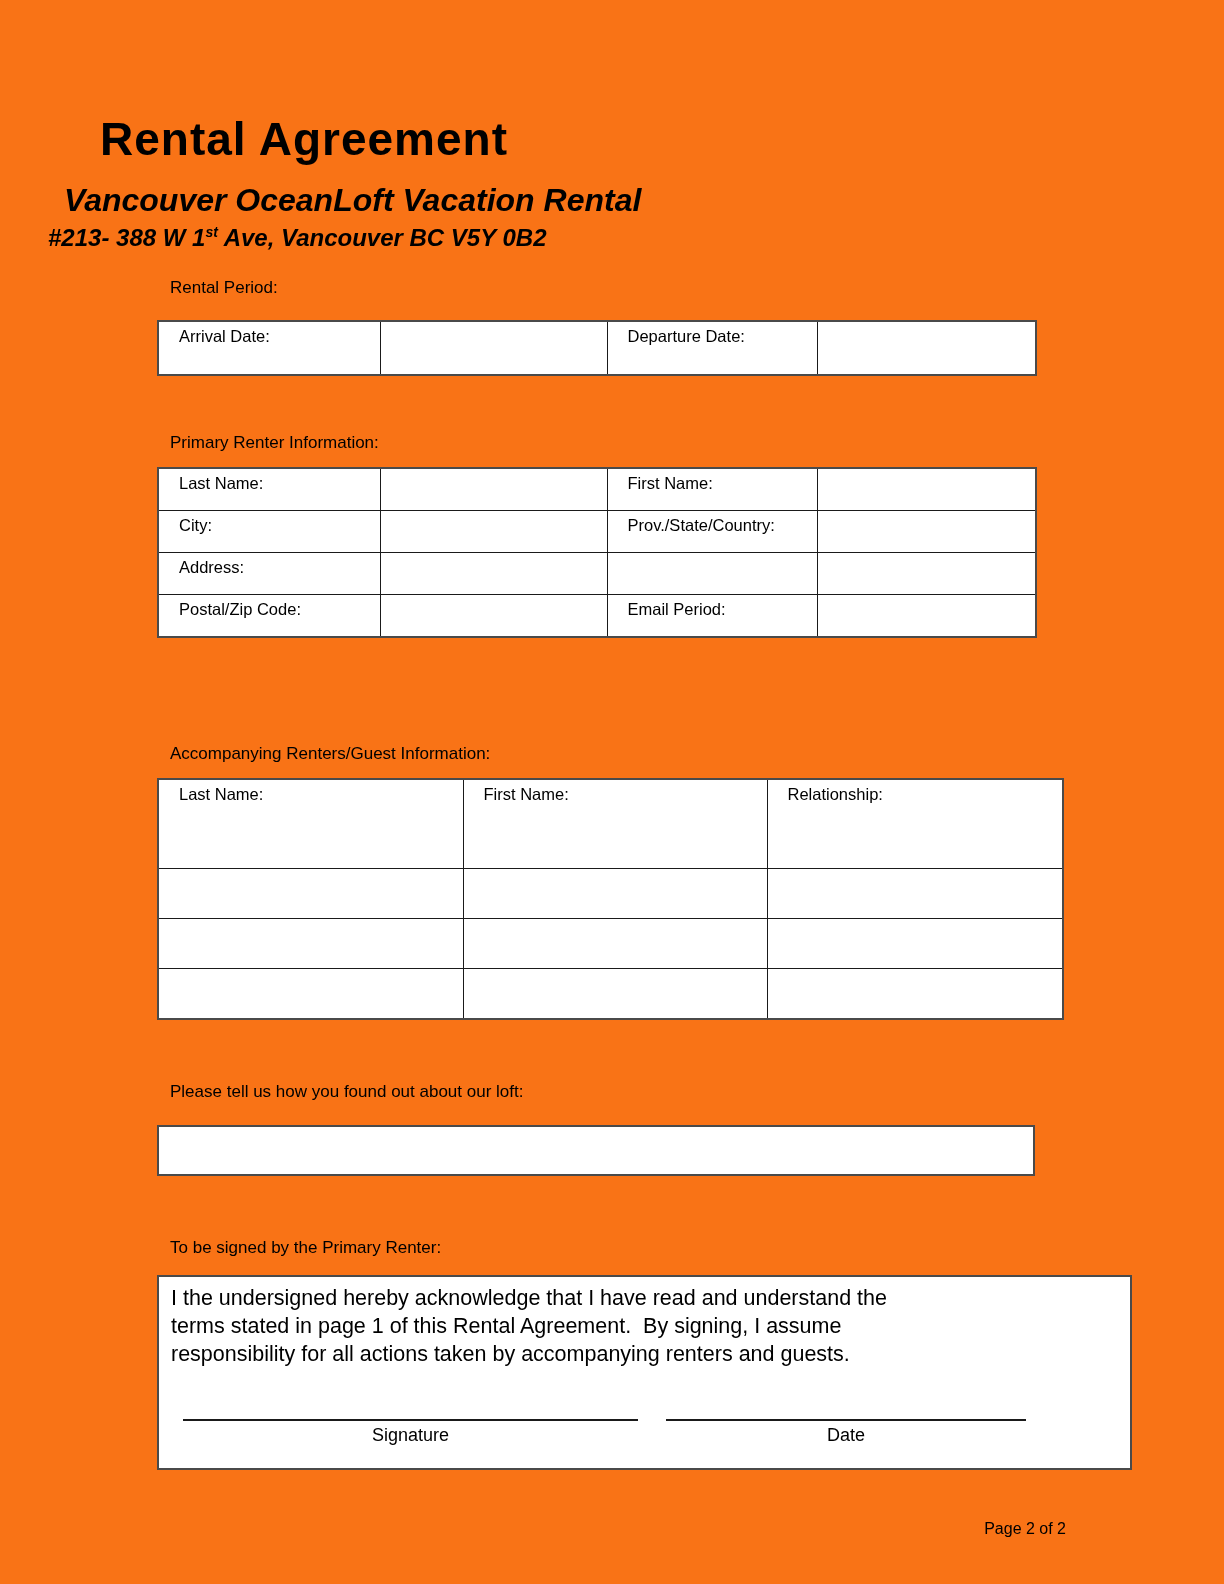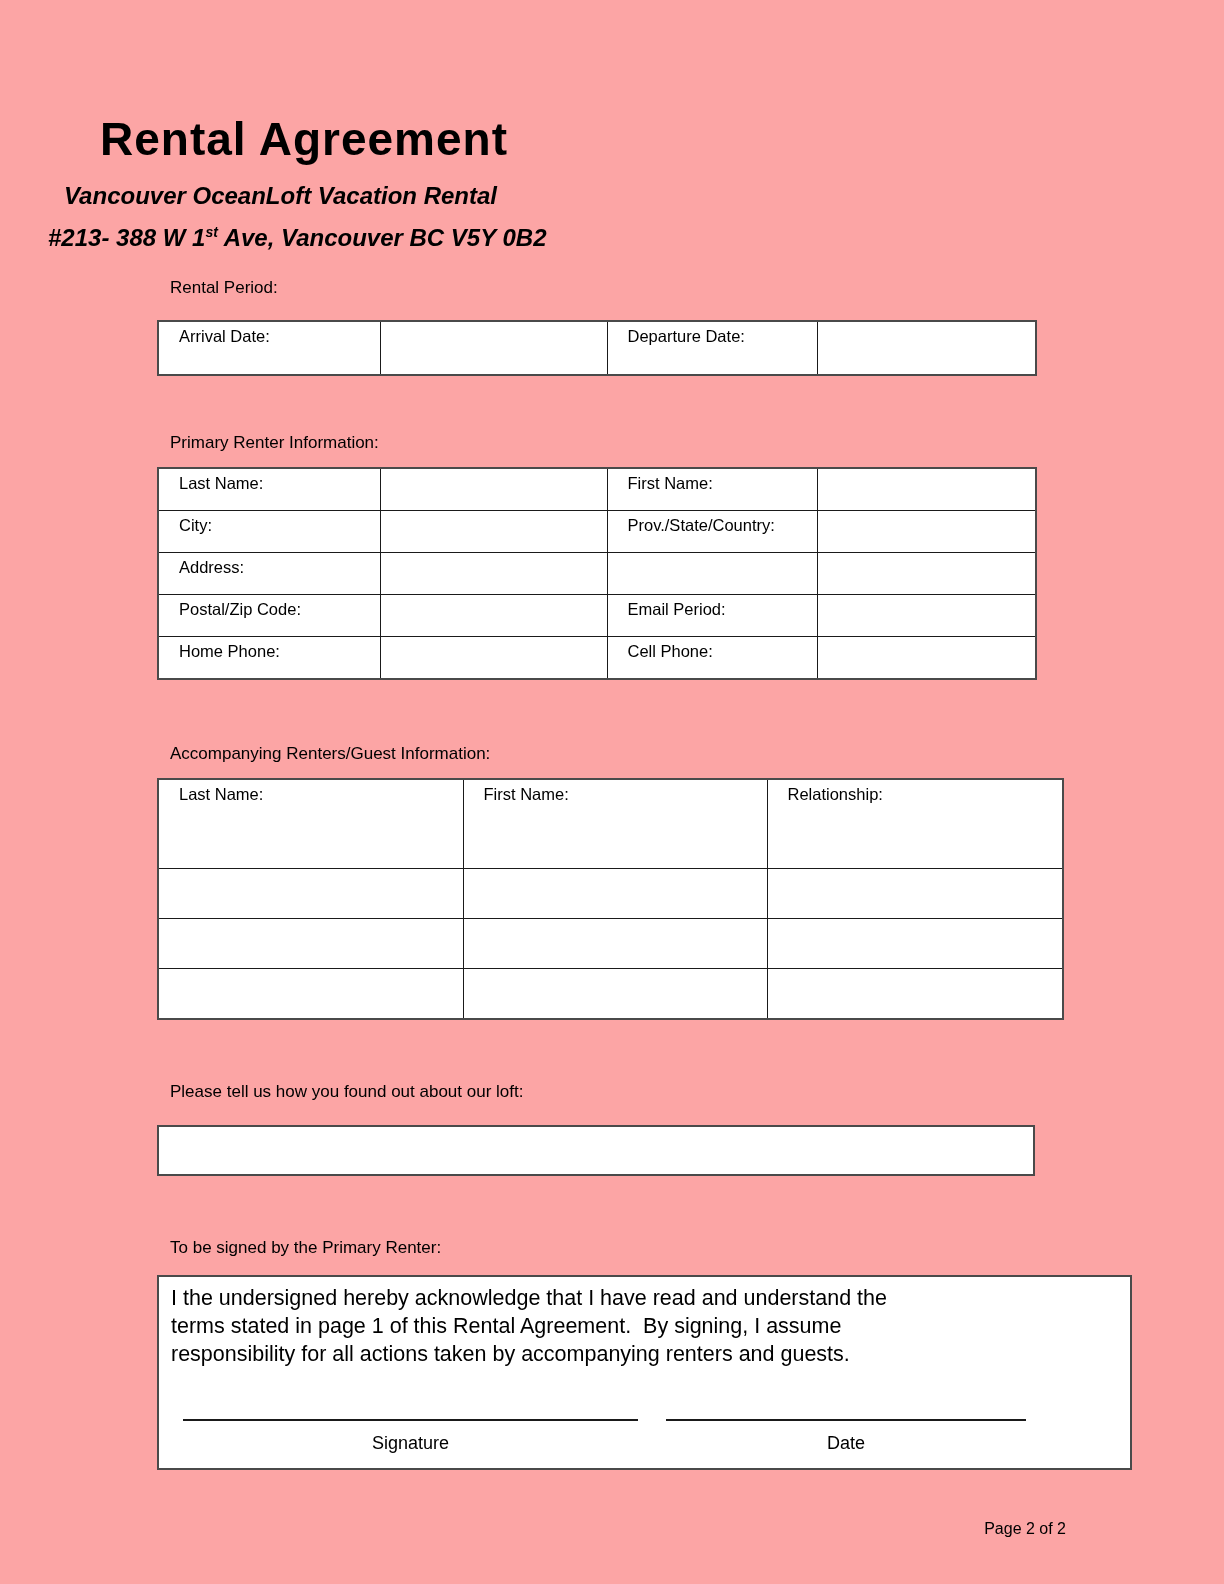--- a/index.html
+++ b/index.html
@@ -1,25 +1,25 @@
 <!DOCTYPE html>
 <html><head>
 <meta charset="utf-8">
 <style>
   html,body{margin:0;padding:0;}
   body{
     width:1224px;height:1584px;background:#ffffff;position:relative;
     font-family:"Liberation Sans","DejaVu Sans",sans-serif;color:#000;
     -webkit-font-smoothing:antialiased;
   }
-  .page{position:absolute;inset:0;background:#fca5a5;}
+  .page{position:absolute;inset:0;background:#f97316;}
   .title{position:absolute;top:112px;left:0;width:1224px;padding-left:100px;box-sizing:border-box;
          font-size:46px;font-weight:700;letter-spacing:1px;}
   .subtitle{position:absolute;top:182px;left:0;width:1224px;padding-left:64px;box-sizing:border-box;
-         font-size:24px;font-weight:700;font-style:italic;}
+         font-size:32px;font-weight:700;font-style:italic;}
   .addr{position:absolute;top:224px;left:0;width:1224px;padding-left:48px;box-sizing:border-box;
          font-size:24px;font-weight:700;font-style:italic;}
   .addr sup{font-size:14px;}
 
   .sec-label{position:absolute;left:170px;font-size:17px;}
 
   table{border-collapse:collapse;table-layout:fixed;background:#fff;}
   .frm{position:absolute;left:157px;border:2px solid #4a4a4a;}
   .frm td{border:1px solid #1a1a1a;vertical-align:top;padding:5px 20px;font-size:16.5px;
           overflow:hidden;white-space:nowrap;}
@@ -37,21 +37,21 @@
 
   .referral-box{position:absolute;left:157px;top:1125px;width:878px;height:51px;
     border:2px solid #4a4a4a;box-sizing:border-box;background:#fff;}
 
   .sig-box{position:absolute;left:157px;top:1275px;width:975px;height:195px;
     border:2px solid #4a4a4a;box-sizing:border-box;padding:7px 12px;background:#fff;}
   .ack-line{font-size:21.5px;line-height:28px;white-space:pre;}
   .sig-lines{display:flex;margin-top:37px;margin-left:12px;}
   .sig-line{width:455px;border-bottom:2px solid #1a1a1a;height:0;margin-top:14px;}
   .date-line{width:360px;border-bottom:2px solid #1a1a1a;height:0;margin-top:14px;margin-left:28px;}
-  .sig-labels{display:flex;margin-left:12px;margin-top:12px;font-size:18px;}
+  .sig-labels{display:flex;margin-left:12px;margin-top:4px;font-size:18px;}
   .sig-label{width:455px;text-align:center;}
   .date-label{width:360px;text-align:center;margin-left:28px;}
 
   .footer{position:absolute;top:1474px;left:157px;width:909px;text-align:right;font-size:16px;margin-top:46px;}
 </style>
 </head>
 <body>
 
 <div class="page">
 
@@ -103,26 +103,20 @@
       <td></td>
       <td></td>
       <td></td>
     </tr>
     <tr>
       <td>Postal/Zip Code:</td>
       <td></td>
       <td>Email Period:</td>
       <td></td>
     </tr>
-    <tr>
-      <td>Home Phone:</td>
-      <td></td>
-      <td>Cell Phone:</td>
-      <td></td>
-    </tr>
   </tbody>
     </table>
 
   <div class="sec-label" style="top:744px;">Accompanying Renters/Guest Information:</div>
   <table class="frm t-guests">
     <colgroup>
         <col class="g1">
         <col class="g2">
         <col class="g3">
       </colgroup>

